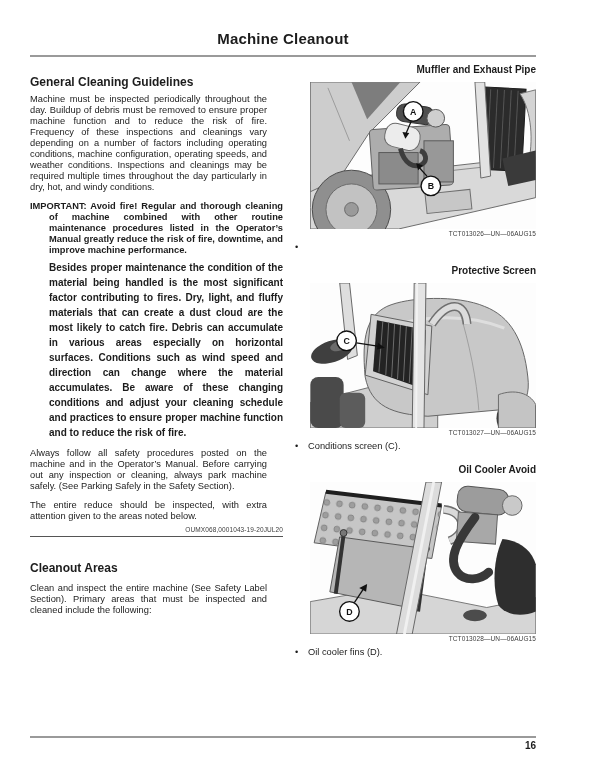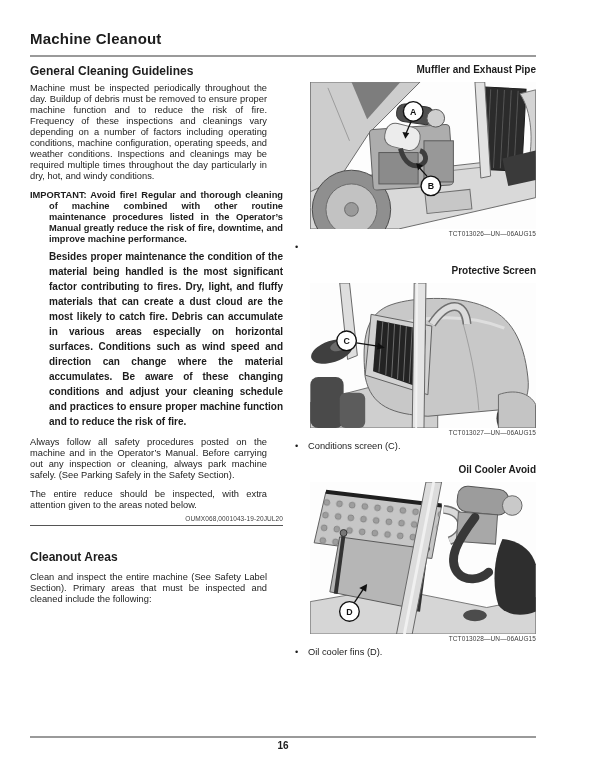--- a/index.html
+++ b/index.html
@@ -3,27 +3,27 @@
 <meta charset="utf-8">
 <style>
   html,body{margin:0;padding:0;background:#e8e8e8;}
   .page{
     position:relative;width:600px;height:776px;background:#ffffff;
     font-family:"Liberation Sans","DejaVu Sans",sans-serif;color:#1c1c1c;
     margin:0 auto;overflow:hidden;
   }
   .page-title{
     position:absolute;top:30px;left:30px;width:506px;
-    text-align:left;font-size:15px;font-weight:bold;letter-spacing:.2px;
+    text-align:center;font-size:15px;font-weight:bold;letter-spacing:.2px;
   }
   .header-rule{position:absolute;top:55px;left:30px;width:506px;border-top:2px solid #9a9a9a;}
   .footer-rule{position:absolute;top:736px;left:30px;width:506px;border-top:2px solid #9a9a9a;}
-  .page-number{position:absolute;top:740px;left:30px;width:506px;text-align:center;font-size:10px;font-weight:bold;}
-
-  .col-left{position:absolute;top:64px;left:30px;width:253px;}
+  .page-number{position:absolute;top:740px;left:30px;width:506px;text-align:right;font-size:10px;font-weight:bold;}
+
+  .col-left{position:absolute;top:75px;left:30px;width:253px;}
   .col-right{position:absolute;top:64px;left:295px;width:241px;}
 
   h2.section-h{font-size:12px;font-weight:bold;margin:0 0 5px 0;line-height:14px;}
   .body-p{font-size:9.3px;line-height:11px;text-align:justify;margin:0 16px 8px 0;}
   .imp1{font-size:9.3px;line-height:11px;font-weight:bold;text-align:justify;
         padding-left:19px;text-indent:-19px;margin:0 0 4px 0;}
   .imp2{font-size:10px;line-height:15px;font-weight:bold;text-align:justify;
         padding-left:19px;margin:0 0 8px 0;}
   .doc-code{font-size:6.5px;color:#3d3d3d;text-align:right;margin:2px 0 3px 0;letter-spacing:.1px;}
   .section-divider{border-top:1px solid #555;margin:0 0 24px 0;}

